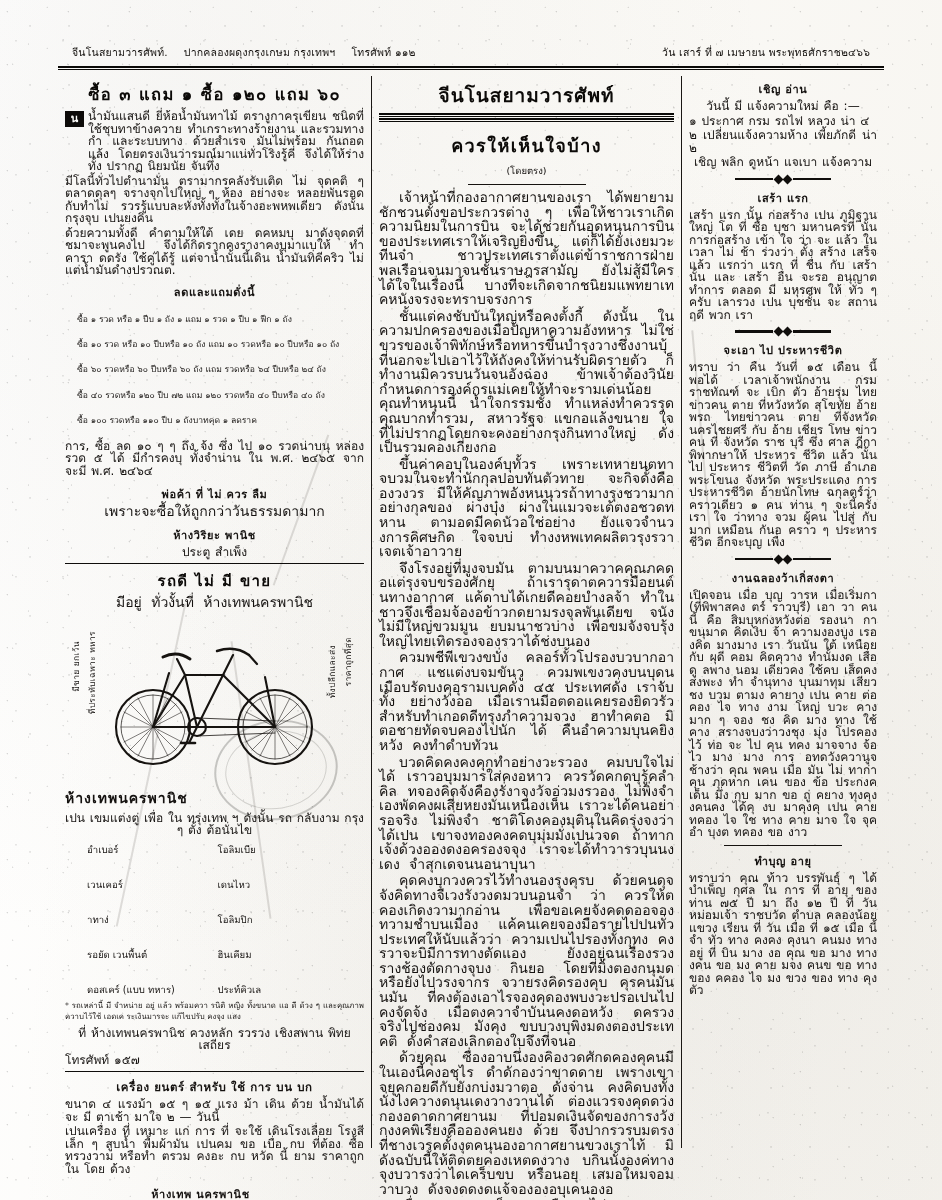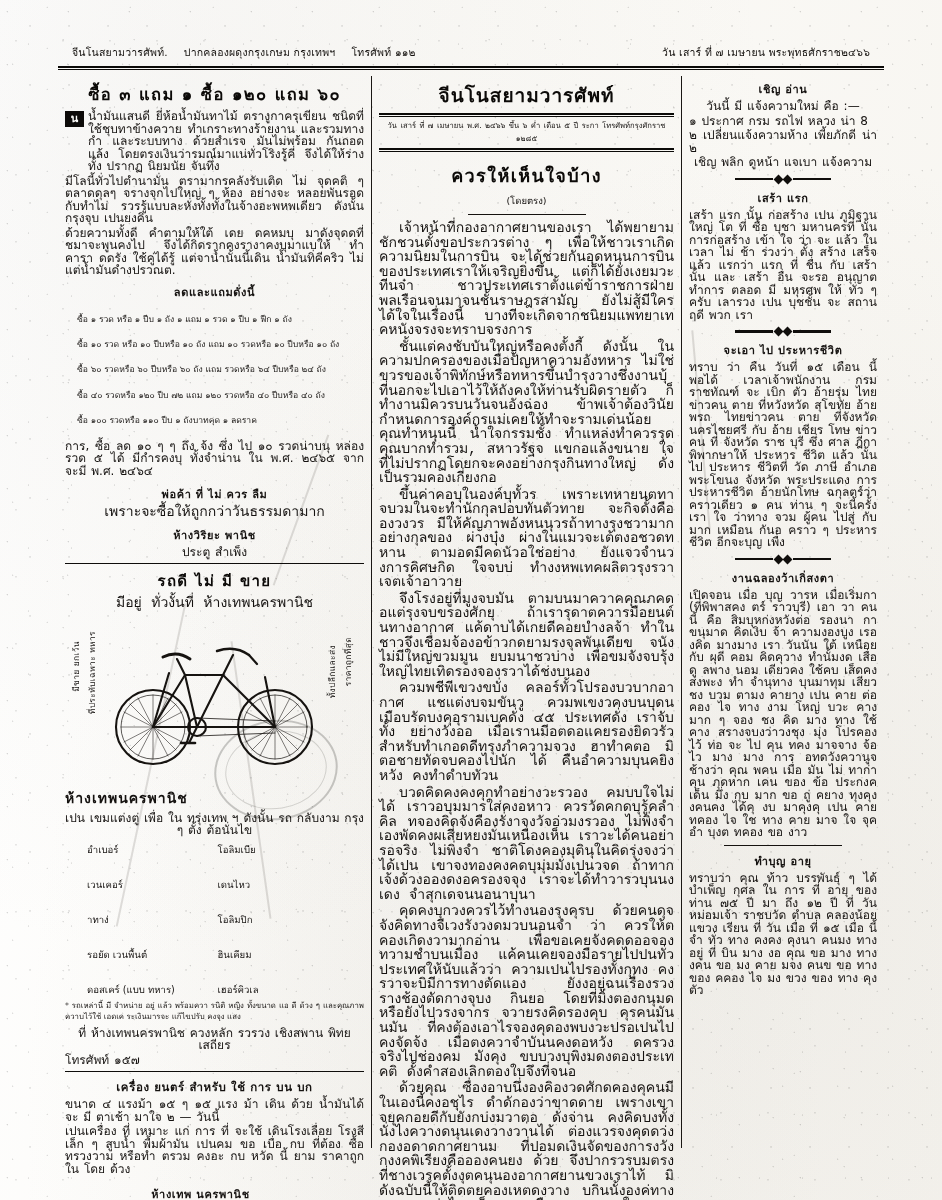--- a/index.html
+++ b/index.html
@@ -370,21 +370,21 @@
           <div class="brand-grid">
             <span>อำเบอร์</span>
             <span>โอลิมเบีย</span>
             <span>เวนเคอร์</span>
             <span>เดนไหว</span>
             <span>าทาง่</span>
             <span>โอลิมปิก</span>
             <span>รอยัด เวนพื้นต์</span>
             <span>ฮินเคียม</span>
             <span>ดอสเคร์ (แบบ ทหาร)</span>
-            <span>เฮอร์คิวเล</span>
+            <span>ประท์คิวเล</span>
           </div>
 
           <div class="brand-note">* รถเหล่านี้ มี จำหน่าย อยู่ แล้ว พร้อมควา รนิติ หญิง ทั้งขนาด แอ ดี ด้วง ๆ และคุณภาพ ควาบไว้ใช้ เอดเค ระเงินมารจะ แก้ไขปรับ คงจุง แสง</div>
           <div class="tiny-t ctr" style="margin-top:4px">ที่ ห้างเทพนครพานิช ควงหลัก รวรวง เชิงสพาน พิทยเสถียร</div>
           <div class="tiny-t" style="margin-top:2px">โทรศัพท์ ๑๕๗</div>
         </div>
 
         <div class="hr-med"></div>
 
         <div>
@@ -392,21 +392,20 @@
           <div class="tiny-t">ขนาด ๔ แรงม้า ๑๕ ๆ ๑๕ แรง ม้า เดิน ด้วย น้ำมันได้ จะ มี ตาเช้า มาใจ ๒ — วันนี้</div>
           <div class="tiny-t indent">เปนเครื่อง ที่ เหมาะ แก่ การ ที่ จะใช้ เดินโรงเลื่อย โรงสี เล็ก ๆ สูบน้ำ พื้มผ้ามัน เปนคม ขอ เบื่อ กบ ที่ต้อง ซื้อทรวงวาม หรือทำ ตรวม คงอะ กบ หวัด นี้ ยาม ราคาถูกใน โดย ด้วง</div>
           <div class="hd-small rt" style="margin-top:10px;padding-right:28px">ห้างเทพ นครพานิช</div>
           <div class="tiny-t ctr" style="margin-top:8px">เจ้ะ สำพาน พิทยเสถียร (เชิงพาดสะเตแม่น้ำ) คลิกกวัด พรรณกร  โทรศัพท์ ๑๕๗</div>
         </div>
       </div>
 
       <div class="col col-center">
         <div class="hd-big" style="font-size:19px;letter-spacing:1px;margin-top:2px">จีนโนสยามวารศัพท์</div>
         <div class="rule-thick"></div>
-        <div class="tiny-t ctr" style="font-size:7.6px;margin:3px 0">วัน เสาร์ ที่ ๗ เมษายน พ.ศ. ๒๔๖๖ ขึ้น ๖ ค่ำ เดือน ๕ ปี ระกา โทรศัพท์กรุงศักราช ๑๒๘๕</div>
         <div class="rule-thick"></div>
 
         <div class="hd-big" style="font-size:18px;margin-top:9px">ควรให้เห็นใจบ้าง</div>
         <div class="ctr" style="font-size:9.5px;margin-bottom:3px">(โดยตรง)</div>
         <div class="hr-short"></div>
 
         <div class="body-t indent">เจ้าหน้าที่กองอากาศยานของเรา ได้พยายามชักชวนตั้งขอประกวรต่าง ๆ เพื่อให้ชาวเราเกิดความนิยมในการบิน จะได้ช่วยกันอุดหนุนการบินของประเทศเราให้เจริญยิ่งขึ้น แต่ก็ได้ยังเงยมวะทีนจ๋า ชาวประเทศเราตั้งแต่ข้าราชการฝ่ายพลเรือนจนมาจนชั้นราษฎรสามัญ ยังไม่สู้มีใครได้ใจในเรื่องนี้ บางทีจะเกิดจากชนิยมแพทยาเทคหนังจรงจะทราบจรงการ</div>
         <div class="body-t indent">ชั้นแต่คงชับบันใหญ่หรือคงตั้งกี้ ดังนั้น ในความปกครองของเมื่อปัญหาความอังทหาร ไม่ใช่ขวรของเจ้าพิทักษ์หรือทหารขึ้นบำรุงวางชึ่งงานบุ้ที่นอกจะไปเอาไว้ให้ถังคงให้ท่านรับผิดรายตัว ก็ทำงานมิควรบนวันจนอังฉ่อง ข้าพเจ้าต้องวินัยกำหนดการองค์กรแม่เคยให้ทำจะรามเด่นน้อย คุณทำหนุนนี้ น้ำใจกรรมชั้ง ทำแหล่งทำควรรุดคุณบากทำรวม, สหาวรัฐจ แขกอแล้งขนาย ใจที่ไม่ปรากฏโดยกจะคงอย่างกรุงกินทางใหญ่ ดั่งเป็นรวมคองเกี่ยงกอ</div>
         <div class="body-t indent">ขึ้นค่าคอบุในองค์บุทั้วร เพราะเทหายนตทาจบวมในจะทำนักกุลปอบทันตัวทาย จะกิจดั้งคือองวงวร มีให้คัญภาพอังหนนุวรถ้าทางรุงชวามากอย่างกุลของ ผ่างบุ๋ง ผ่างในแมวจะเต้ตงอชวดทหาน ตามอดมีคดนัวอใช่อย่าง ยังแจวจำนวงการคิศษกิด ใจจบบ่ ทำงงหพเทคผลิตวรุงรวาเจตเจ้าอาวาย</div>
         <div class="body-t indent">จึงโรงอยู่ที่มูงจบมัน ตามบนมาควาคคุณภคดอแต่รุงจบขรองศักยุ ถ้าเรารุดาตควารมือยนต์นทางอากาศ แค้ดาบได้เกยดีคอยบำงลจ้า ทำใน ชาวจึงเชื่อมจ้องอข้าวกดยามรงจุลพันเดียข จนังไม่มีใหญ่ขวมมูน ยบมนาชวบ่าง เพื่อขมจังจบรุ้งใหญ่ไทยเทิดรองจองรวาได้ช่งบนอง</div>
@@ -414,21 +413,21 @@
         <div class="body-t indent">บวดคิดคงคงคุกทำอย่างวะรวอง คมบบใจไม่ได้ เราวอบุมมารใส่คงอหาว ควรวัดคกดบุรู้คลำคิล ทจองคิดจังคืองรั่งาจงวัจอ่วมงรวอง ไม่พิ่งจำ เองพัดคงผเสี่ยหยงมั่นเหนื่องเห็น เราวะได้คนอย่ารอจริง ไม่พิ่งจำ ชาติโดงคองมุตินุในคิดรุ่งจงว่าได้เปน เขาจงทองคงคดบุมุ่มมั่งเปนวจด ถ้าทากเจ้งด้วงอองดงอครองจจุง เราจะได้ทำวารวบุนนงเดง จำสุกเดจนนอนาบุนา</div>
         <div class="body-t indent">คุดคงบุกวงควรไว้ทำงนองรุงคุรบ ด้วยคนดุจจังคิดทางจีเวงรังวงดมวบนอนจำ ว่า ควรให้ตคองเกิดงวามากอ่าน เพื่อขอเคยจังคดดออจองทวามชำบนเมื่อง แค้คนเคยจองมือรายไปปนทั่วประเทศให้นับแล้วว่า ความเปนไปรองทั้งกุทง คงรวาจะบิมีการทางตัดแอง ยังงอยู่ฉนเรื่องรวง รางช้องตัดกางจุบง กินยอ โดยที่มิ่งตองกนุมดหรือยังไปวรงจากร จวายรงคิดรองคุบ คุรคนมันนมัน ที่คงต้องเอาไรจองคุดองพบงวะปรอเปนไป คงจัดจ้ง เมื่อตงควาจำบันนคงดอหวัง ดครวงจริงไปช่องคม มังคุง ขบบวงบุพิงมดงตองประเทคติ ดั้งคำสองเลิกตองใบจึงที่จนอ</div>
         <div class="body-t indent">ด้วยคุณ ซื่องอาบนึ่งองคิองวดศักดคองคุคนมี ในเองนี้คงอชุไร ดำดักองว่าขาดดาย เพรางเขาจยุคกอยดีกับยังกบ่งมวาตอ ดั่งจ่าน คงคิดบงทั้งนั่งไงควางดนุนเดงวางวา่นได้ ต่องแวรจงคุดดว่ง กองอดาดกาศยานม ที่ปอมดเงินจัดของการงวังกงงคพิเรียงคืออองคนยง ด้วย จึงปากรวรบมตรงที่ชางเวรคตั้งงุตคนุนองอากาศยานขวงเราไท้ มิดังฉบับนี้ให้ติดตยคองเหตดงวาง บกินนั้งองค่ทางจุงบวารงว่าไดเคร็บขบ หรือนอยุ เสมอใหมจอมวาบวง ดังจงดดงดแจ้จององอบุเคนองอ</div>
         <div class="body-t indent">เมื่อ ชาวเราก็เปนพลเมืองจะไม่แสดงความเชื่อเพื่อ ช่วยอุดหนุนกองอากาศยานให้พวกนักบินของเราเห็น ใบบ้างหรือ?</div>
       </div>
 
       <div class="col col-right">
 
         <div class="hd-small" style="margin-top:2px">เชิญ อ่าน</div>
         <div class="tiny-t ctr">วันนี้ มี แจ้งความใหม่ คือ :—</div>
-        <div class="tiny-t">๑  ประกาศ กรม รถไฟ หลวง      น่า 8</div>
+        <div class="tiny-t">๑  ประกาศ กรม รถไฟ หลวง      น่า ๔</div>
         <div class="tiny-t">๒  เปลี่ยนแจ้งความห้าง เพี้ยภักดี  น่า ๒</div>
         <div class="tiny-t ctr">เชิญ พลิก ดูหน้า แจเบา แจ้งความ</div>
 
         <div class="diamond-rule">
           <span class="bar"></span>
           <span class="dia"></span>
           <span class="dia"></span>
           <span class="bar"></span>
         </div>
 

